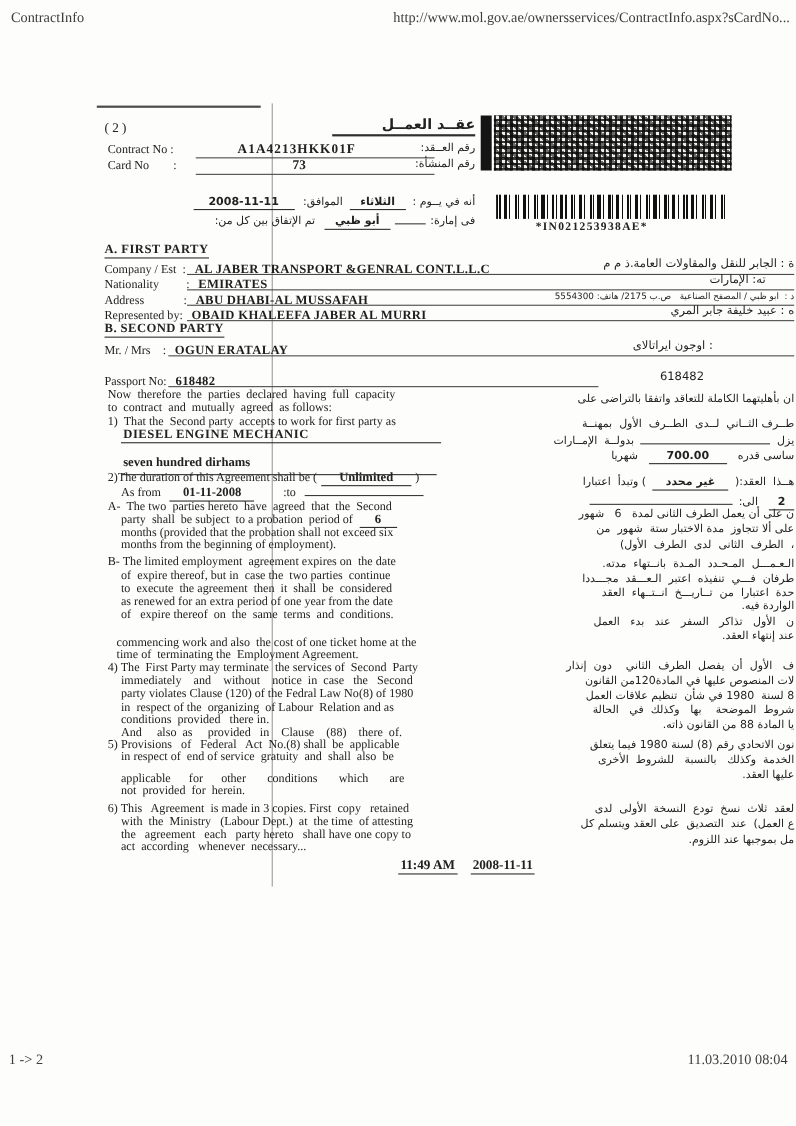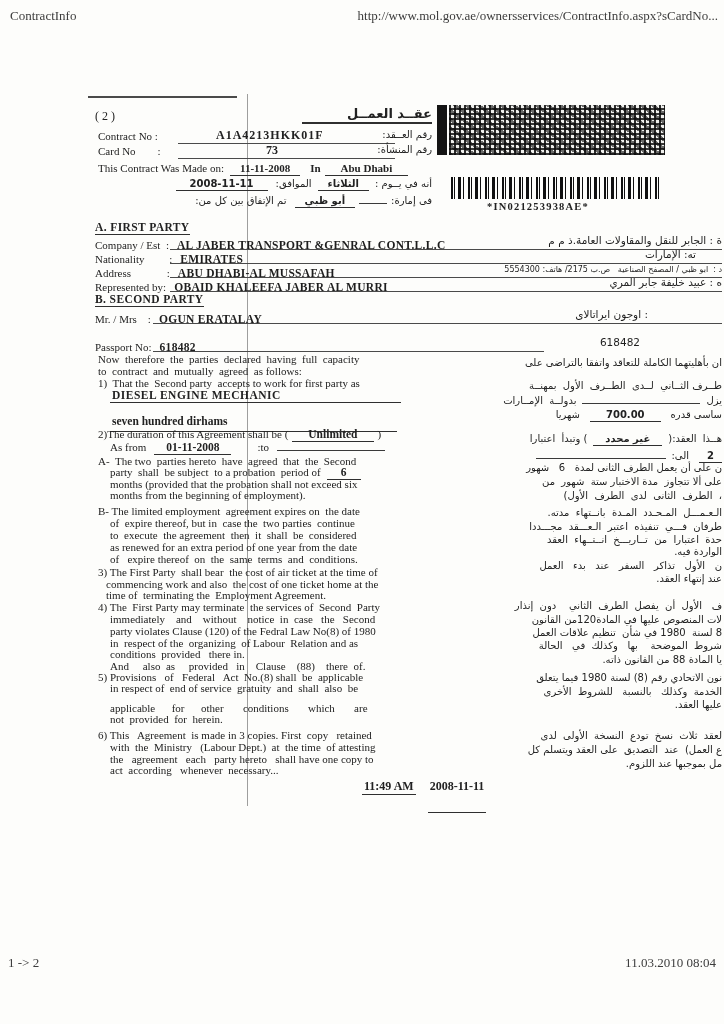--- a/index.html
+++ b/index.html
@@ -57,21 +57,20 @@
   <div class="L" style="left:98px;top:130px">Contract No :</div>
   <div class="abs hl" style="left:178px;top:143px;width:217px"></div>
   <div class="L b" style="left:216px;top:129px;font-size:12px;letter-spacing:1px">A1A4213HKK01F</div>
   <div class="L ar" style="left:390px;top:129px;width:42px">رقم العــقد:</div>
 
   <div class="L" style="left:98px;top:145px">Card No        :</div>
   <div class="abs hl" style="left:178px;top:158px;width:217px"></div>
   <div class="L b" style="left:266px;top:144px;font-size:12px">73</div>
   <div class="L ar" style="left:390px;top:144px;width:42px">رقم المنشأة:</div>
 
-  <div class="L" style="left:98px;top:162px"><span>This Contract Was Made on:</span><span class="bu" style="margin-left:6px">11-11-2008</span><span class="b" style="margin-left:10px">In</span><span class="bu" style="margin-left:4px;padding:0 16px 1px 16px">Abu Dhabi</span></div>
 
   <div class="L ar" style="left:105px;top:178px;width:327px"><span>أنه في يــوم :</span><span class="bu" style="margin:0 6px">الثلاثاء</span><span>الموافق:</span><span class="bu" style="margin:0 8px;padding:0 14px 1px 14px">11-11-2008</span></div>
 
   <div class="L ar" style="left:105px;top:194px;width:327px"><span>فى إمارة:</span><span class="blank" style="width:28px;margin:0 4px"></span><span class="bu">أبو ظبي</span><span class="gap" style="width:8px"></span><span>تم الإتفاق بين كل من:</span></div>
 
   <div class="L b u" style="left:95px;top:221px;font-size:11.5px;letter-spacing:.4px">A. FIRST PARTY</div>
 
   <div class="row" style="top:235px">
     <span class="lbl">Company / Est  :</span><span class="val">AL JABER TRANSPORT &amp;GENRAL CONT.L.L.C</span>
     <i class="rl"></i>
@@ -121,42 +120,41 @@
   <div class="L" style="left:110px;top:466px"><span>party  shall  be subject  to a probation  period of</span><span class="bu" style="margin-left:6px;padding:0 14px 1px 14px;font-size:11.5px">6</span></div>
   <div class="L" style="left:110px;top:478px">months (provided that the probation shall not exceed six</div>
   <div class="L" style="left:110px;top:489px">months from the beginning of employment).</div>
 
   <div class="L" style="left:98px;top:505px">B- The limited employment  agreement expires on  the date</div>
   <div class="L" style="left:110px;top:517px">of  expire thereof, but in  case the  two parties  continue</div>
   <div class="L" style="left:110px;top:529px">to  execute  the agreement  then  it  shall  be  considered</div>
   <div class="L" style="left:110px;top:541px">as renewed for an extra period of one year from the date</div>
   <div class="L" style="left:110px;top:553px">of   expire thereof  on  the  same  terms  and  conditions.</div>
 
-  <div class="L" style="left:98px;top:566px">3) The First Party  shall bear  the cost of air ticket at the time of</div>
   <div class="L" style="left:106px;top:578px">commencing work and also  the cost of one ticket home at the</div>
   <div class="L" style="left:106px;top:589px">time of  terminating the  Employment Agreement.</div>
 
   <div class="L" style="left:98px;top:601px">4) The  First Party may terminate  the services of  Second  Party</div>
   <div class="L" style="left:110px;top:613px">immediately    and    without    notice  in  case   the   Second</div>
   <div class="L" style="left:110px;top:625px">party violates Clause (120) of the Fedral Law No(8) of 1980</div>
   <div class="L" style="left:110px;top:637px">in  respect of the  organizing  of Labour  Relation and as</div>
   <div class="L" style="left:110px;top:648px">conditions  provided   there in.</div>
   <div class="L" style="left:110px;top:660px">And     also  as     provided   in    Clause    (88)    there  of.</div>
 
   <div class="L" style="left:98px;top:671px">5) Provisions   of   Federal   Act  No.(8) shall  be  applicable</div>
   <div class="L" style="left:110px;top:702px">applicable      for      other       conditions       which       are</div>
   <div class="L" style="left:110px;top:682px">in respect of  end of service  gratuity  and  shall  also  be</div>
   <div class="L" style="left:110px;top:713px">not  provided  for  herein.</div>
 
   <div class="L" style="left:98px;top:729px">6) This   Agreement  is made in 3 copies. First  copy   retained</div>
   <div class="L" style="left:110px;top:741px">with  the  Ministry   (Labour Dept.)  at  the time  of attesting</div>
   <div class="L" style="left:110px;top:753px">the   agreement   each   party hereto   shall have one copy to</div>
   <div class="L" style="left:110px;top:764px">act  according   whenever  necessary...</div>
 
-  <div class="L" style="left:362px;top:780px;font-size:12px"><span class="bu" style="padding:0 2px 1px 2px">11:49 AM</span><span class="gap" style="width:12px"></span><span class="bu" style="padding:0 2px 19px 2px">2008-11-11</span></div>
+  <div class="L" style="left:362px;top:780px;font-size:12px"><span class="bu" style="padding:0 2px 1px 2px">11:49 AM</span><span class="gap" style="width:12px"></span><span class="bu" style="padding:0 2px 1px 2px">2008-11-11</span></div>
 
   <div class="L ar" style="right:2px;top:380px">طــرف الثــاني  لــدى  الطــرف  الأول  بمهنــة</div>
   <div class="L ar" style="right:2px;top:394px"><span>يزل</span><span class="blank" style="width:118px;margin:0 6px"></span><span>بدولــة  الإمــارات</span></div>
   <div class="L ar" style="right:2px;top:409px"><span>ساسى قدره</span><span class="bu" style="margin:0 10px;padding:0 16px 1px 16px">700.00</span><span>شهريا</span></div>
 
   <div class="L ar" style="right:2px;top:433px"><span>هــذا  العقد:(</span><span class="bu" style="margin:16px 6px;padding:0 12px 1px 12px">غير محدد</span><span>) وتبدأ  اعتبارا</span></div>
   <div class="L ar" style="right:2px;top:449px"><span class="bu" style="padding:0 8px 1px 8px">2</span><span class="gap" style="width:10px"></span><span>الى:</span><span class="blank" style="width:130px;margin:0 6px"></span></div>
 
   <div class="L ar" style="right:2px;top:462px">ن على أن يعمل الطرف الثانى لمدة   6   شهور</div>
   <div class="L ar" style="right:2px;top:476px">على ألا تتجاوز  مدة الاختبار ستة  شهور  من</div>

